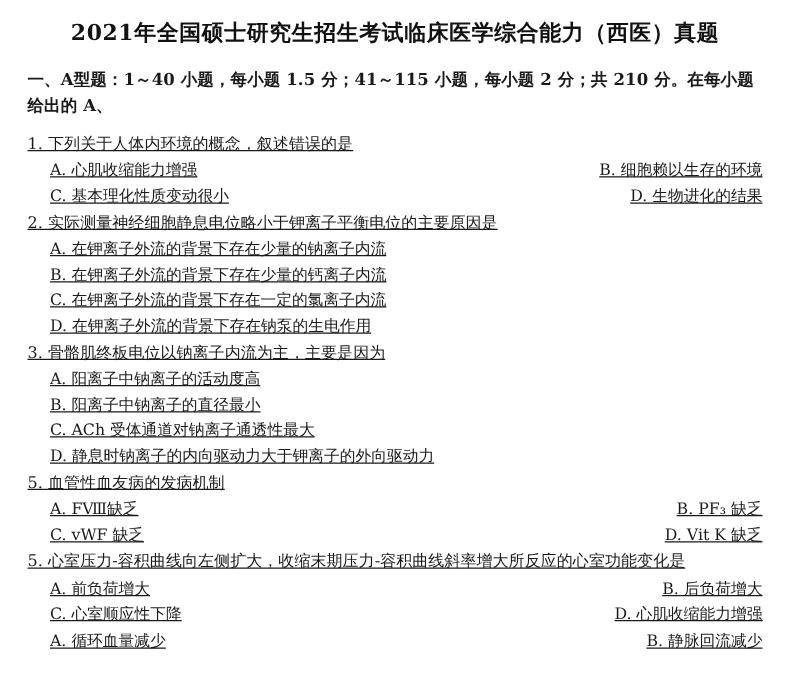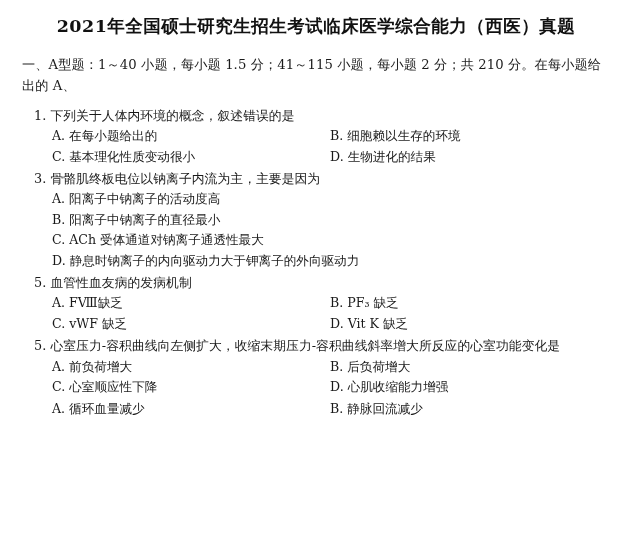--- a/index.html
+++ b/index.html
@@ -27,30 +27,31 @@
     letter-spacing: 0.5px;
     text-align: center;
     white-space: nowrap;
     margin: 4px 0 16px 0;
     color: #111;
     font-family: "DejaVu Serif", "Liberation Serif", serif;
   }
   .instructions {
     font-size: 13.2px;
     line-height: 1.62;
-    font-weight: normal;
+    font-weight: bold;
     margin: 0 2px 9px 0;
     text-indent: 0;
     letter-spacing: 0.1px;
   }
   .instructions .ind {
     display: block;
   }
   .q {
-    margin: 0 0 2px 12px;
+    margin: 0 0 2px 0;
+    text-decoration: underline;
   }
   .q-stem {
     font-size: 12.8px;
     line-height: 1.52;
     margin: 0 0 1px 0;
     letter-spacing: 0.05px;
   }
   .opts-1col .opt {
     font-size: 12.6px;
     line-height: 1.62;
@@ -62,46 +63,56 @@
   }
   .opts-2col .opt {
     font-size: 12.6px;
     line-height: 1.62;
     width: 50%;
     box-sizing: border-box;
     padding-left: 18px;
   }
   .opts-2col .opt.right {
     padding-left: 8px;
+    text-align: right;
   }
   .opt {
     white-space: nowrap;
   }
 </style>
 </head>
 <body>
 
 <div class="page">
 
   <div class="doc-title">2021年全国硕士研究生招生考试临床医学综合能力（西医）真题</div>
 
   <div class="instructions">
     <span class="ind">一、A型题：1～40 小题，每小题 1.5 分；41～115 小题，每小题 2 分；共 210 分。在每小题给出的 A、</span>
   </div>
 
   <div class="q">
     <div class="q-stem">1. 下列关于人体内环境的概念，叙述错误的是</div>
     <div class="opts-2col">
-      <div class="opt">A. 在每小题给出的</div>
+      <div class="opt">A. 心肌收缩能力增强</div>
       <div class="opt right">B. 细胞赖以生存的环境</div>
       <div class="opt">C. 基本理化性质变动很小</div>
       <div class="opt right">D. 生物进化的结果</div>
     </div>
   </div>
 
+  <div class="q">
+    <div class="q-stem">2. 实际测量神经细胞静息电位略小于钾离子平衡电位的主要原因是</div>
+    <div class="opts-1col">
+      <div class="opt">A. 在钾离子外流的背景下存在少量的钠离子内流</div>
+      <div class="opt">B. 在钾离子外流的背景下存在少量的钙离子内流</div>
+      <div class="opt">C. 在钾离子外流的背景下存在一定的氯离子内流</div>
+      <div class="opt">D. 在钾离子外流的背景下存在钠泵的生电作用</div>
+    </div>
+  </div>
 
   <div class="q">
     <div class="q-stem">3. 骨骼肌终板电位以钠离子内流为主，主要是因为</div>
     <div class="opts-1col">
       <div class="opt">A. 阳离子中钠离子的活动度高</div>
       <div class="opt">B. 阳离子中钠离子的直径最小</div>
       <div class="opt">C. ACh 受体通道对钠离子通透性最大</div>
       <div class="opt">D. 静息时钠离子的内向驱动力大于钾离子的外向驱动力</div>
     </div>
   </div>

